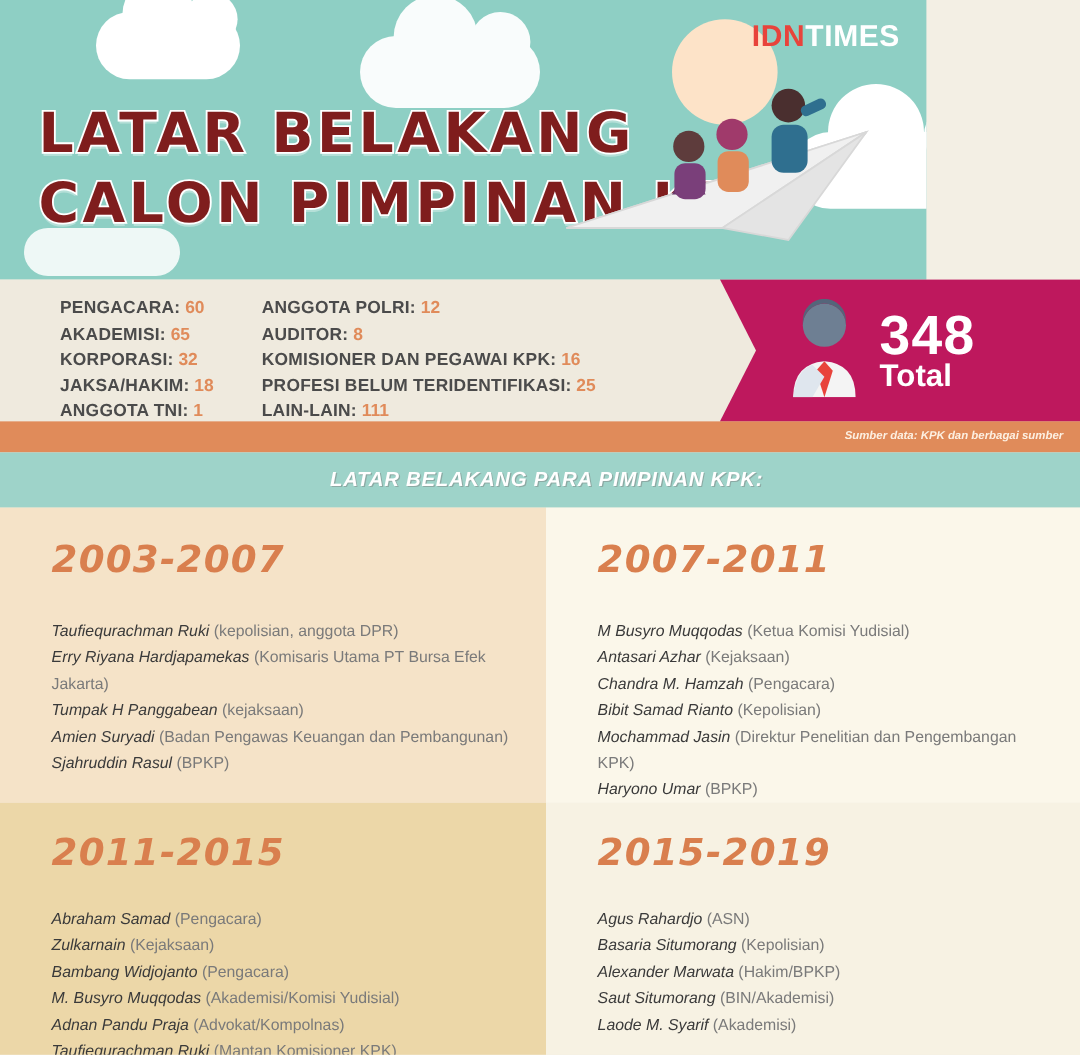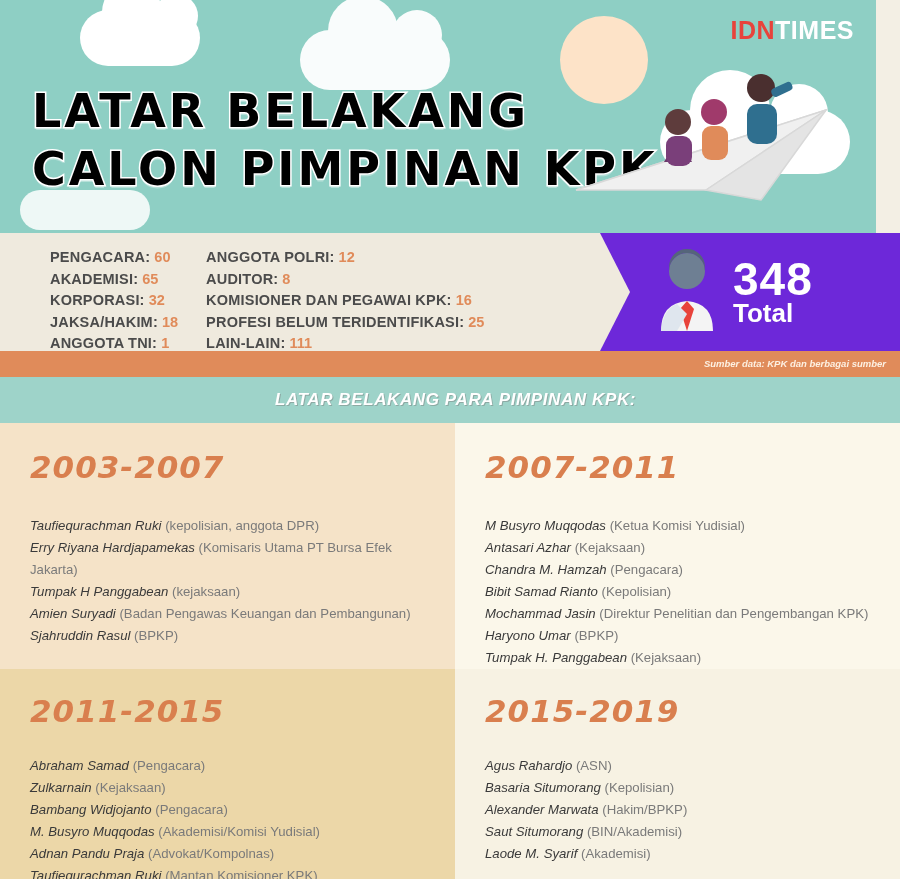--- a/index.html
+++ b/index.html
@@ -7,21 +7,21 @@
     width: 900px;
     height: 879px;
     font-family: "Liberation Sans", sans-serif;
     background: #f3efe4;
     overflow: hidden;
     position: relative;
   }
   
   .header {
     position: relative;
-    width: 876px;
+    width: 772px;
     height: 233px;
     background: #8ecfc4;
     overflow: hidden;
   }
   .cloud { position: absolute; background: #ffffff; border-radius: 60px; }
   .c1 { width: 120px; height: 56px; left: 80px; top: 10px; }
   .c1:before { content:""; position:absolute; width:60px; height:60px; background:#fff; border-radius:50%; left:22px; top:-28px;}
   .c1:after { content:""; position:absolute; width:44px; height:44px; background:#fff; border-radius:50%; left:74px; top:-16px;}
   .c2 { width: 150px; height: 60px; left: 300px; top: 30px; opacity: .95;}
   .c2:before { content:""; position:absolute; width:70px; height:70px; background:#fff; border-radius:50%; left:28px; top:-34px;}
@@ -39,21 +39,21 @@
     font-size: 25px; font-weight: bold; letter-spacing: .5px;
   }
   .idn-logo .idn { color: #e8433b; }
   .idn-logo .times { color: #ffffff; }
   .title {
     position: absolute; left: 32px; top: 82px;
     font-family: "DejaVu Sans", sans-serif;
     font-weight: bold;
     font-size: 46px;
     line-height: 58px;
-    color: #000000;
+    color: #7f1d1d;
     -webkit-text-stroke: 3px #ffffff;
     paint-order: stroke fill;
     letter-spacing: 3px;
     text-shadow: 0 3px 0 rgba(255,255,255,.35);
   }
   .title span { display:block; }
   
   .plane-wrap { position:absolute; right: 30px; top: 40px; width: 290px; height: 180px; }
   
   .stats {
@@ -61,38 +61,38 @@
     width: 900px;
     height: 118px;
     display: flex;
   }
   .stats-left {
     background: #efeade;
     width: 600px;
     padding: 14px 0 0 50px;
     position: relative;
     display: flex;
-    gap: 28px;
+    gap: 40px;
   }
   .stats-left:after {
     content:"";
     position:absolute;
     right: -30px; top: 0;
     width: 0; height: 0;
     border-top: 59px solid transparent;
     border-bottom: 59px solid transparent;
     border-left: 30px solid #efeade;
     z-index: 3;
   }
   .stat-col { font-size: 14.5px; line-height: 21.5px; }
   .stat-line .lab { color: #4b4b4b; font-weight: bold; letter-spacing: .2px; }
   .stat-line .val { color: #e08b5a; font-weight: bold; }
   .stats-right {
     flex: 1;
-    background: #6d28d9;
+    background: #be185d;
     display: flex;
     align-items: center;
     padding-left: 55px;
     gap: 14px;
   }
   .total-num { font-size: 46px; font-weight: bold; color: #ffffff; line-height: 42px; letter-spacing:1px;}
   .total-lab { font-size: 26px; font-weight: bold; color: #ffffff; line-height: 26px;}
   .orange-bar {
     width: 900px; height: 26px; background: #e08b5a;
     color: #fdf0e2; font-size: 9.5px; font-style: italic; font-weight: bold;
@@ -109,21 +109,21 @@
     text-shadow: 1px 1px 0 rgba(120,120,120,.45);
     margin-left: 11px;
   }
   
   .grid {
     width: 900px;
     display: grid;
     grid-template-columns: 455px 445px;
     grid-template-rows: 246px 230px;
   }
-  .cell { padding: 26px 30px 0 30px; position: relative; }
+  .cell { padding: 26px 30px 0 43px; position: relative; }
   .cell.peach  { background: #f5e3c8; }
   .cell.cream  { background: #fbf7ea; }
   .cell.tan    { background: #ecd7a8; }
   .cell.offw   { background: #f7f2e3; }
   .period {
     font-family: "DejaVu Sans", sans-serif;
     font-size: 31px; font-style: italic; font-weight: bold;
     color: #d97f4e; letter-spacing: 1px;
     margin-bottom: 30px;
   }

